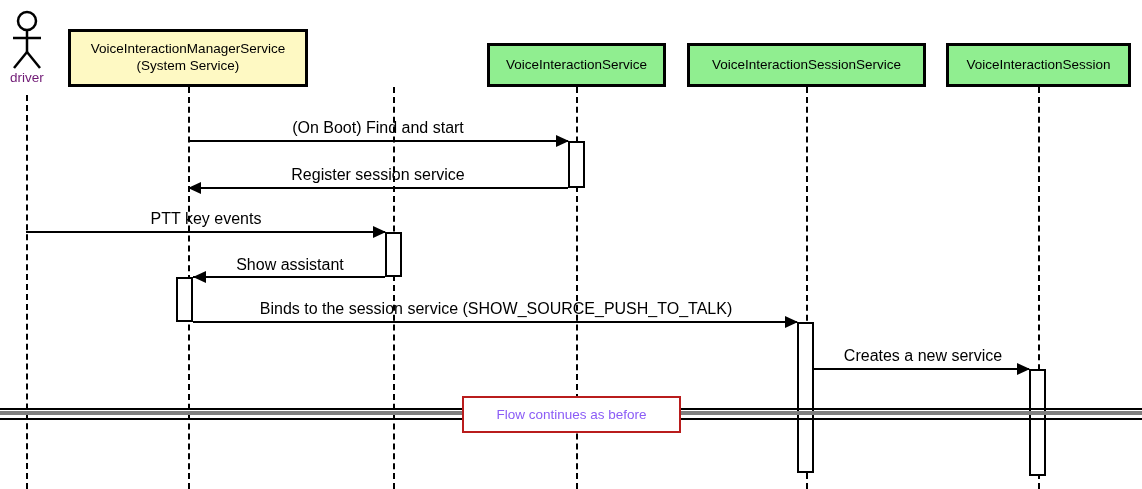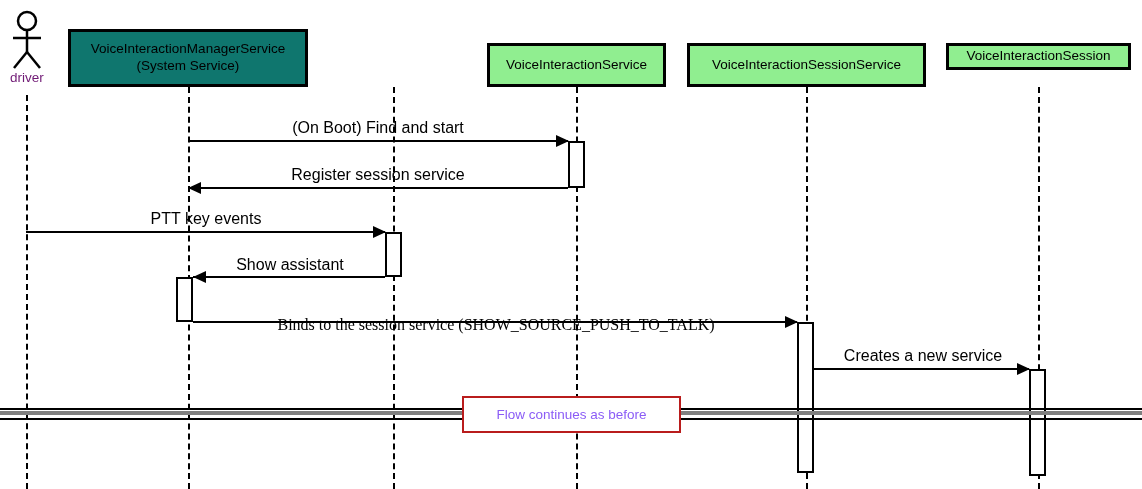--- a/index.html
+++ b/index.html
@@ -119,52 +119,52 @@
   <svg class="actor-svg" style="left:6px; top:10px;" width="42" height="62" viewBox="0 0 42 62">
     <circle cx="21" cy="11" r="9" fill="#ffffff" stroke="#000000" stroke-width="2.5"></circle>
     <line x1="21" y1="20" x2="21" y2="42" stroke="#000000" stroke-width="2.5"></line>
     <line x1="7" y1="28" x2="35" y2="28" stroke="#000000" stroke-width="2.5"></line>
     <line x1="21" y1="42" x2="8" y2="58" stroke="#000000" stroke-width="2.5"></line>
     <line x1="21" y1="42" x2="34" y2="58" stroke="#000000" stroke-width="2.5"></line>
   </svg>
   <div class="actor-label" style="left:0px; top:70px; width:54px;">driver</div>
   <div class="lifeline" style="left:26px; top:95px; height:394px;"></div>
 
-  <div class="participant" style="left:68px; top:29px; width:240px; height:58px; background:#0f766e;">VoiceInteractionManagerService
+  <div class="participant" style="left:68px; top:29px; width:240px; height:58px; background:#fef9c3;">VoiceInteractionManagerService
 (System Service)</div>
   <div class="lifeline" style="left:188px; top:87px; height:402px;"></div>
 
   <div class="lifeline" style="left:393px; top:87px; height:402px;"></div>
 
   <div class="participant" style="left:487px; top:43px; width:179px; height:44px; background:#90EE90;text-align:right;">VoiceInteractionService</div>
   <div class="lifeline" style="left:576px; top:87px; height:402px;"></div>
 
   <div class="participant" style="left:687px; top:43px; width:239px; height:44px; background:#90EE90;">VoiceInteractionSessionService</div>
   <div class="lifeline" style="left:806px; top:87px; height:402px;"></div>
 
-  <div class="participant" style="left:946px; top:43px; width:185px; height:27px; background:#90EE90;">VoiceInteractionSession</div>
+  <div class="participant" style="left:946px; top:43px; width:185px; height:44px; background:#90EE90;">VoiceInteractionSession</div>
   <div class="lifeline" style="left:1038px; top:87px; height:402px;"></div>
 
   <div class="msg-label" style="left:228px; top:119px; width:300px;">(On Boot) Find and start</div>
   <div class="msg-line" style="left:188px; top:140px; width:380px;"></div>
   <div class="arrow-head right" style="left:556px; top:135px;"></div>
 
   <div class="msg-label" style="left:228px; top:166px; width:300px;">Register session service</div>
   <div class="msg-line" style="left:188px; top:187px; width:380px;"></div>
   <div class="arrow-head left" style="left:188px; top:182px;"></div>
 
   <div class="msg-label" style="left:106px; top:210px; width:200px;">PTT key events</div>
   <div class="msg-line" style="left:26px; top:231px; width:359px;"></div>
   <div class="arrow-head right" style="left:373px; top:226px;"></div>
 
   <div class="msg-label" style="left:190px; top:256px; width:200px;">Show assistant</div>
   <div class="msg-line" style="left:193px; top:276px; width:192px;"></div>
   <div class="arrow-head left" style="left:193px; top:271px;"></div>
 
-  <div class="msg-label" style="left:246px; top:316px; width:500px;font-family:Liberation Serif, serif;">Binds to the session service (SHOW_SOURCE_PUSH_TO_TALK)</div>
+  <div class="msg-label" style="left:246px; top:300px; width:500px;">Binds to the session service (SHOW_SOURCE_PUSH_TO_TALK)</div>
   <div class="msg-line" style="left:193px; top:321px; width:604px;"></div>
   <div class="arrow-head right" style="left:785px; top:316px;"></div>
 
   <div class="msg-label" style="left:823px; top:347px; width:200px;">Creates a new service</div>
   <div class="msg-line" style="left:814px; top:368px; width:215px;"></div>
   <div class="arrow-head right" style="left:1017px; top:363px;"></div>
 
   <div class="activation" style="left:568px; top:141px; height:47px;"></div>
   <div class="activation" style="left:385px; top:232px; height:45px;"></div>
   <div class="activation" style="left:176px; top:277px; height:45px;"></div>

